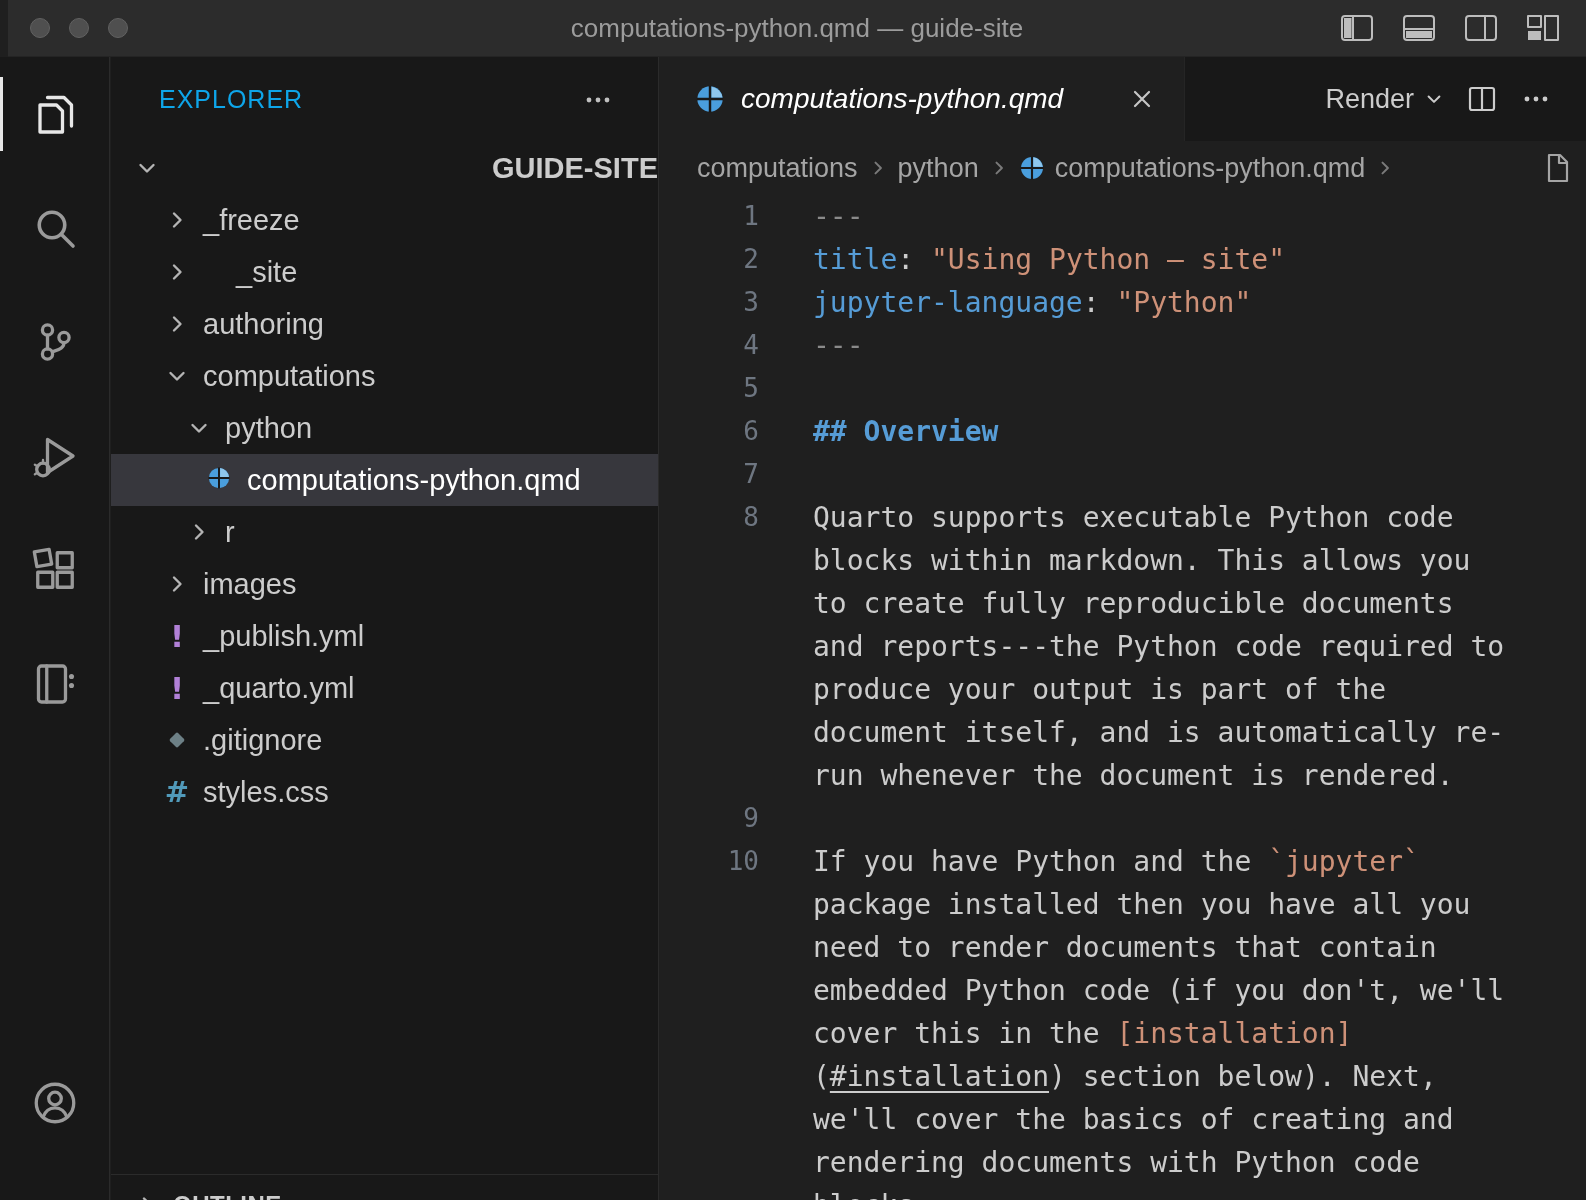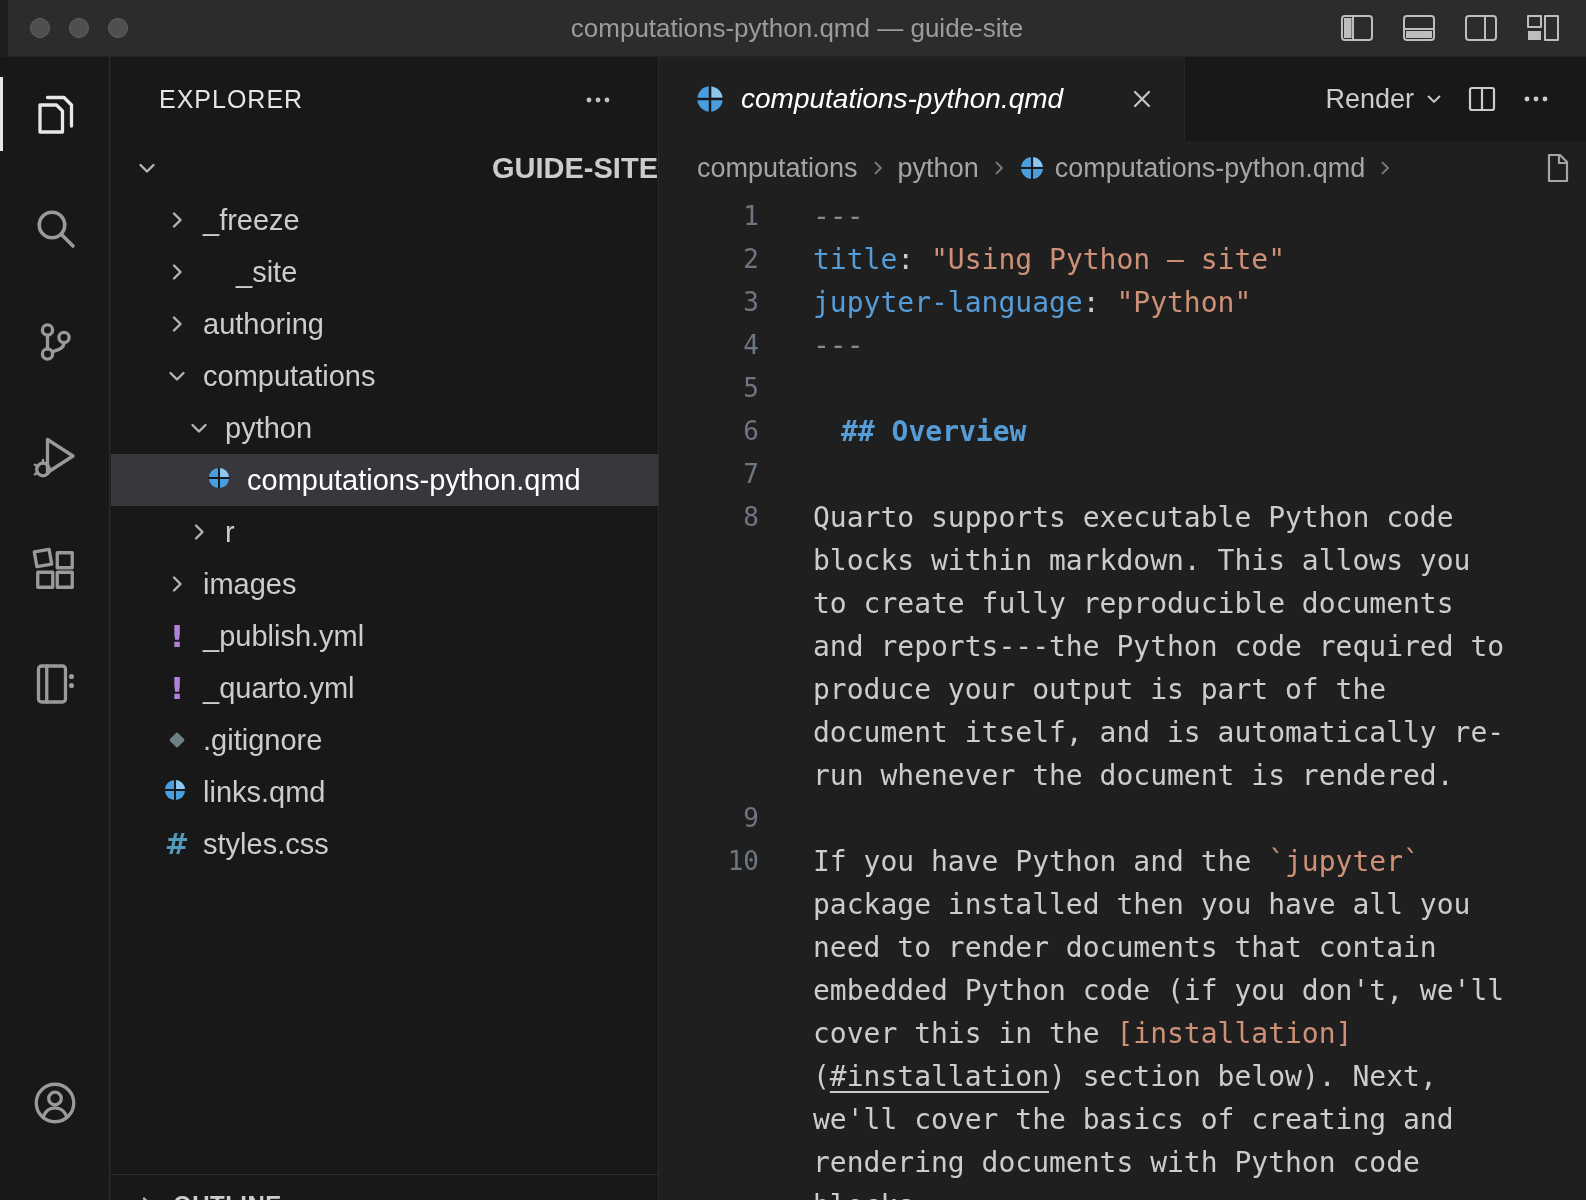--- a/index.html
+++ b/index.html
@@ -23,21 +23,21 @@
                border-right:1px solid #2b2b2b;display:flex;flex-direction:column;align-items:center;box-sizing:border-box;}
   .ab-item{width:109px;height:114px;display:flex;align-items:center;justify-content:center;position:relative;color:#9a9a9a;cursor:pointer;}
   .ab-item svg{width:48px;height:48px;}
   .ab-item.active{color:#e7e7e7;}
   .ab-item.active::before{content:"";position:absolute;left:0;top:20px;bottom:20px;width:3px;background:#e7e7e7;}
   .ab-item.bottom{margin-top:auto;margin-bottom:40px;}
 
   
   .sidebar{position:absolute;top:57px;left:111px;width:547px;bottom:0;background:#181818;overflow:hidden;}
   .sidebar-header{height:85px;display:flex;align-items:center;justify-content:space-between;padding:0 44px 0 48px;}
-  .sidebar-header .hdr-label{font-size:25px;letter-spacing:1px;color:#e5e5e5;text-align:center;}
+  .sidebar-header .hdr-label{font-size:25px;letter-spacing:1px;color:#0ea5e9;text-align:center;}
   .sidebar-header .more{color:#c0c0c0;cursor:pointer;}
   .sidebar-header .more svg{width:32px;height:32px;}
   .tree{position:absolute;top:85px;left:0;right:0;}
   .tree-row{height:52px;display:flex;align-items:center;font-size:29px;color:#cccccc;cursor:pointer;white-space:nowrap;}
   .tree-row.bold{font-weight:700;justify-content:space-between;}
   .tree-row.selected{background:#37373d;color:#ffffff;}
   .slot{width:36px;height:52px;display:inline-flex;align-items:center;justify-content:center;flex:none;margin-right:8px;color:#b4b4b4;}
   .slot svg{width:24px;height:24px;}
   .slot.chev svg{stroke:#b4b4b4;}
   .slot.down svg{transform:rotate(90deg);}
@@ -76,21 +76,21 @@
 
   .code{position:absolute;top:138px;left:0;right:0;bottom:0;overflow:hidden;
         font-family:"DejaVu Sans Mono","Liberation Mono",monospace;font-size:28px;line-height:43px;cursor:text;}
   .code-line{display:flex;}
   .gutter{width:100px;flex:none;text-align:right;color:#6e7681;font-size:26px;}
   .line-content{margin-left:54px;width:692px;white-space:pre-wrap;overflow-wrap:break-word;min-height:43px;color:var(--editor-fg,#cccccc);}
   .s-meta{color:var(--syntax-meta,#8a8a8a);}
   .s-key{color:var(--syntax-key,#569cd6);}
   .s-plain{color:var(--editor-fg,#cccccc);}
   .s-string{color:var(--syntax-string,#ce9178);}
-  .s-heading{color:var(--syntax-heading,#569cd6);font-weight:700;margin-left:28px;}
+  .s-heading{color:var(--syntax-heading,#569cd6);font-weight:700;}
   .s-code{color:var(--syntax-string,#ce9178);}
   .s-link{color:var(--syntax-string,#ce9178);}
   .s-anchor{color:var(--editor-fg,#cccccc);text-decoration:underline;text-underline-offset:5px;}
 </style>
 </head>
 <body>
 
 <div class="titlebar">
   <div class="traffic-lights">
       <span class="tl"></span>
@@ -299,32 +299,20 @@
       <div class="tree-row" style="padding-left: 48px;">
         <span class="slot">
           <svg class="fico" viewBox="0 0 32 32">
             <rect x="9.5" y="9.5" width="13" height="13" rx="2" transform="rotate(45 16 16)" fill="#6d8086"></rect>
           </svg>
         </span>
         <span class="tree-label">.gitignore</span>
       </div>
       <div class="tree-row" style="padding-left: 48px;">
         <span class="slot">
-          <span class="fico">
-            <svg viewBox="0 0 32 32">
-              <circle cx="16" cy="16" r="13.5" fill="#4a9edd"></circle>
-              <path d="M17.5 14.5V2.8A13.5 13.5 0 0 1 29.2 14.5Z" fill="#8ec6ec"></path>
-              <path d="M16 2v28M2 16h28" stroke="#181818" stroke-width="2.6"></path>
-            </svg>
-          </span>
-        </span>
-        <span class="tree-label">links.qmd</span>
-      </div>
-      <div class="tree-row" style="padding-left: 48px;">
-        <span class="slot">
           <span class="fi fi-css">#</span>
         </span>
         <span class="tree-label">styles.css</span>
       </div>
     </div>
   <div class="sidebar-footer">
     <span class="slot chev" id="outline-chev">
         <svg viewBox="0 0 24 24" fill="none" stroke="currentColor" stroke-linecap="round" stroke-linejoin="round" stroke-width="2.4">
           <path d="M9 5.5l6.5 6.5L9 18.5"></path>
         </svg>

